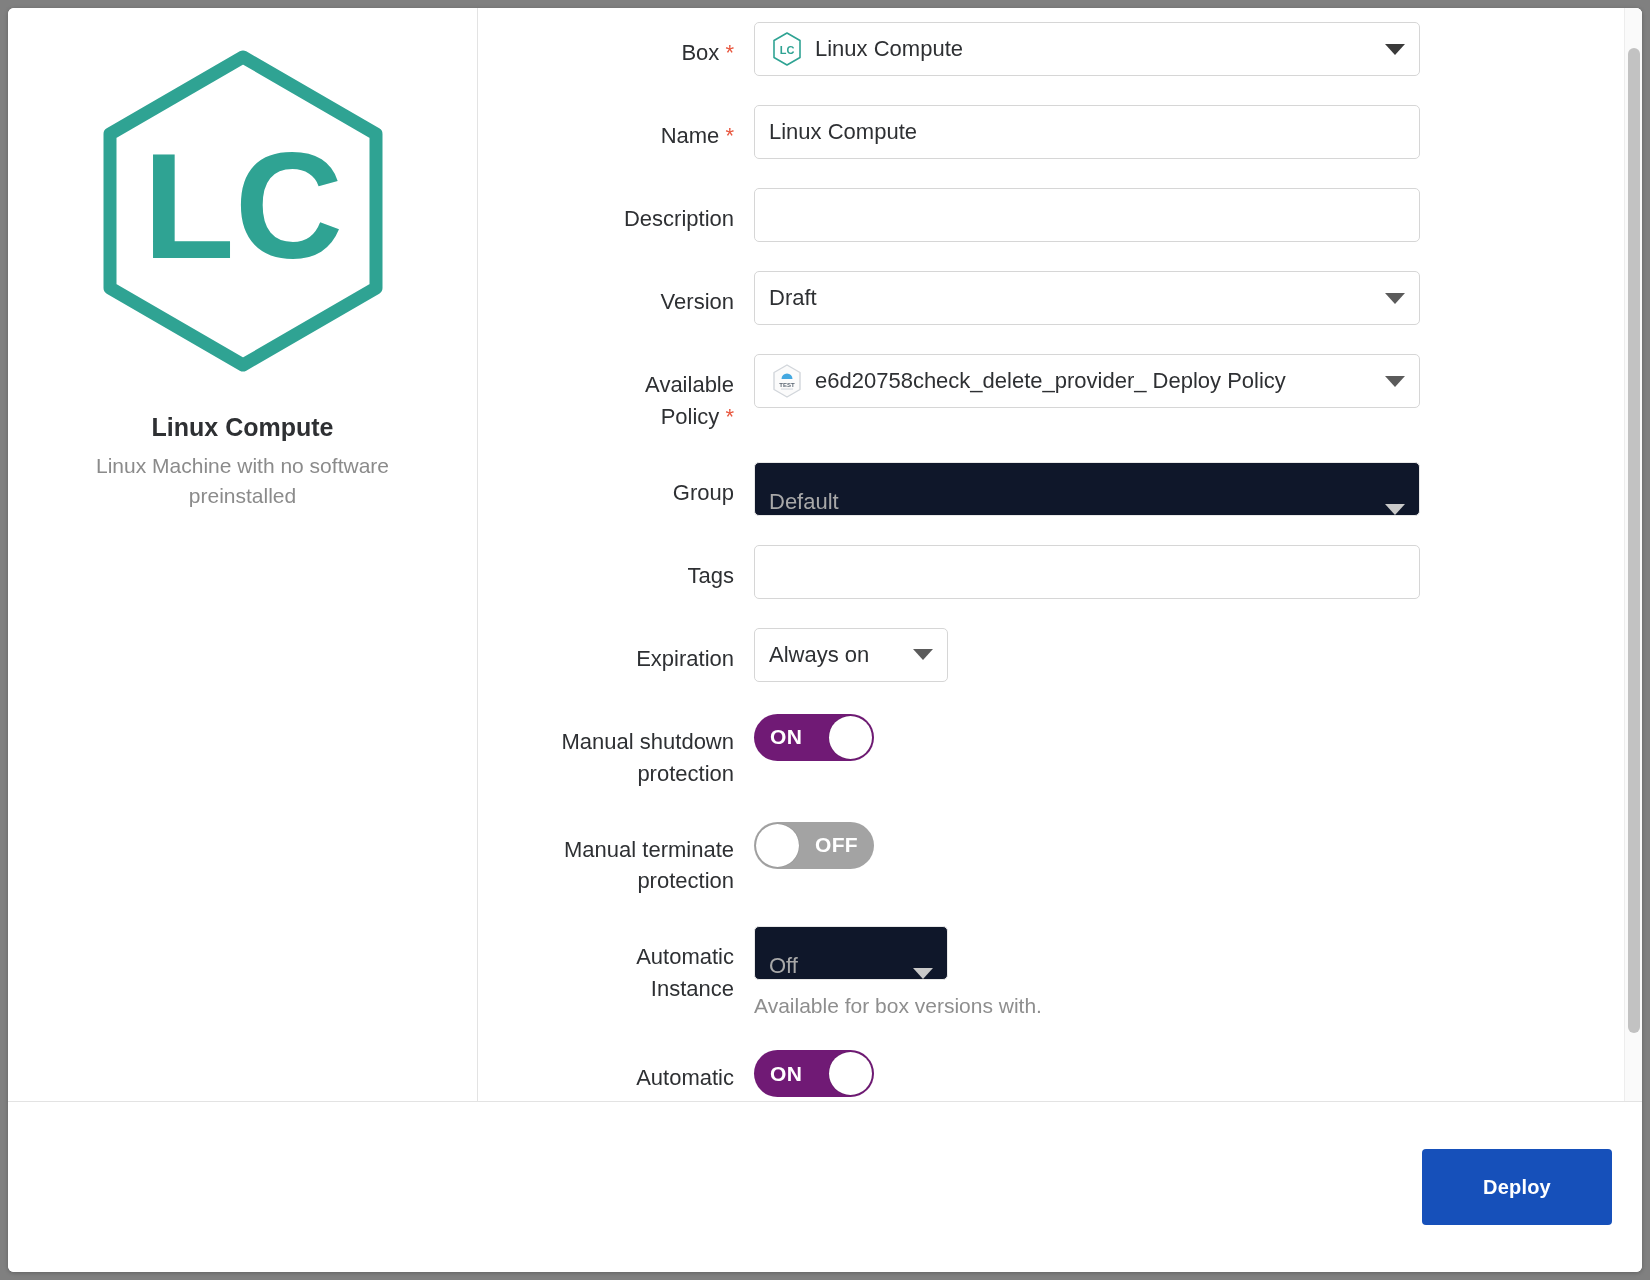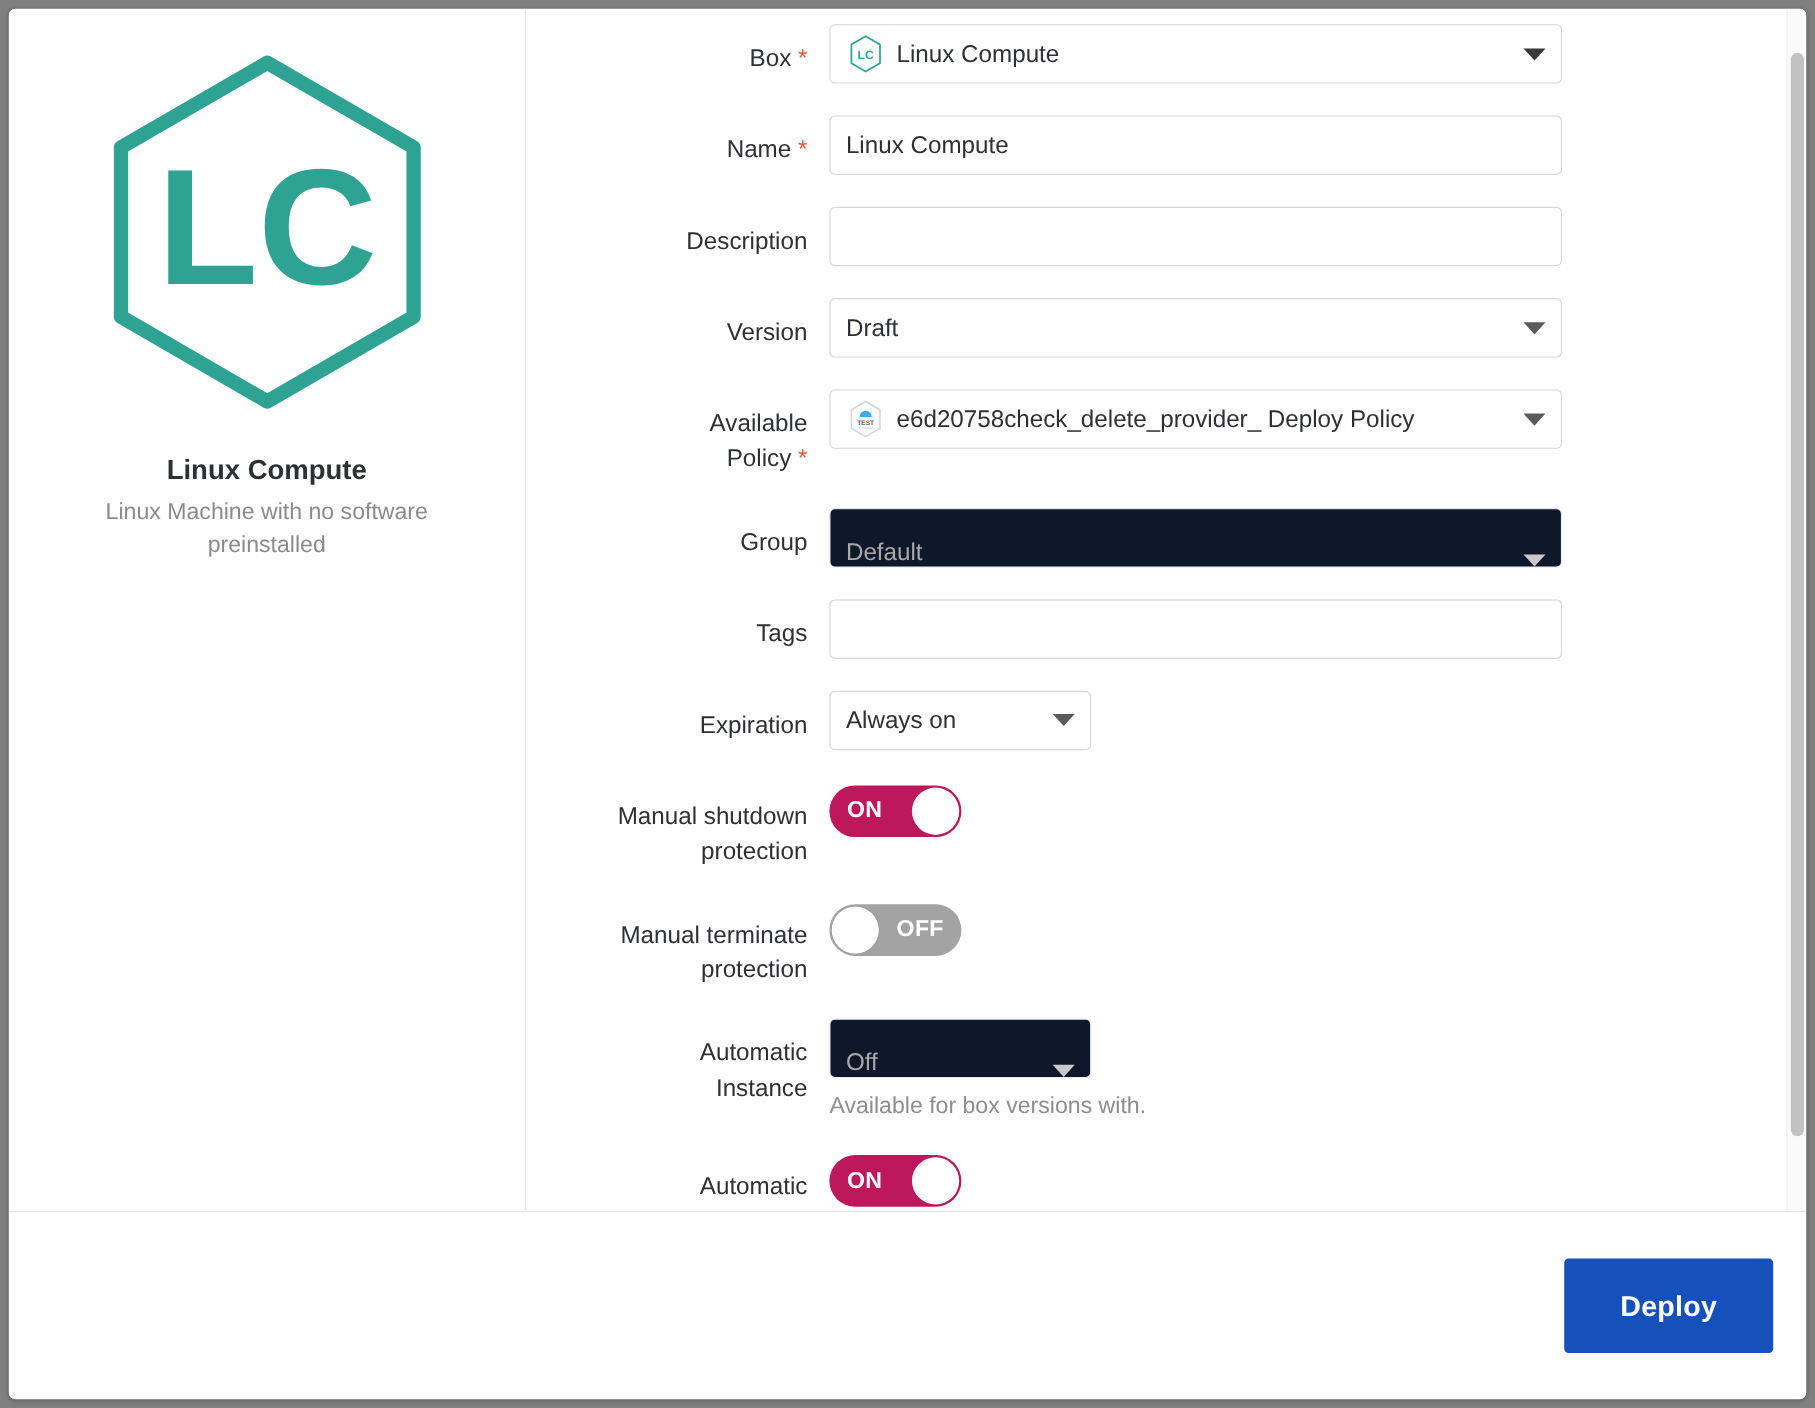--- a/index.html
+++ b/index.html
@@ -121,21 +121,21 @@
     background: #fff;
     display: flex;
     align-items: center;
     padding: 0 14px;
     font-size: 22px;
     color: #2e3033;
     overflow: hidden;
     cursor: text;
   }
   .field.select { cursor: pointer; }
-  .field.narrow { width: 238px; }
+  .field.narrow { width: 194px; }
   .field.disabled { background: #0f172a; border-color: #e8e8e8; color: #a8a8a8; cursor: default; align-items: flex-end; }
   .field-text {
     white-space: nowrap;
     overflow: hidden;
     flex: 1 1 auto;
   }
   .field-text.placeholder { color: #a8a8a8; }
   .caret {
     width: 0; height: 0;
     flex: 0 0 auto;
@@ -158,21 +158,21 @@
   
   .toggle {
     width: 120px; height: 47px;
     border-radius: 24px;
     position: relative;
     display: flex;
     align-items: center;
     cursor: pointer;
     margin-top: 3px;
   }
-  .toggle.on { background: #be185d; justify-content: flex-start; }
+  .toggle.on { background: #701a75; justify-content: flex-start; }
   .toggle.off { background: #a3a3a3; justify-content: flex-end; }
   .toggle-label {
     font-size: 21px;
     font-weight: bold;
     color: #fff;
     padding: 0 16px;
     letter-spacing: 0.3px;
   }
   .toggle-knob {
     position: absolute;
@@ -211,22 +211,22 @@
     align-items: center;
     justify-content: flex-end;
     padding-right: 30px;
   }
   .deploy-btn {
     background: #1650ba;
     color: #fff;
     border: none;
     border-radius: 4px;
     width: 190px;
-    height: 86px;
-    font-size: 26px;
+    height: 76px;
+    font-size: 20px;
     font-weight: bold;
     font-family: "Liberation Sans", sans-serif;
     cursor: pointer;
     letter-spacing: 0.2px;
   }
 </style>
 </head>
 <body>
 
 <div id="app">

